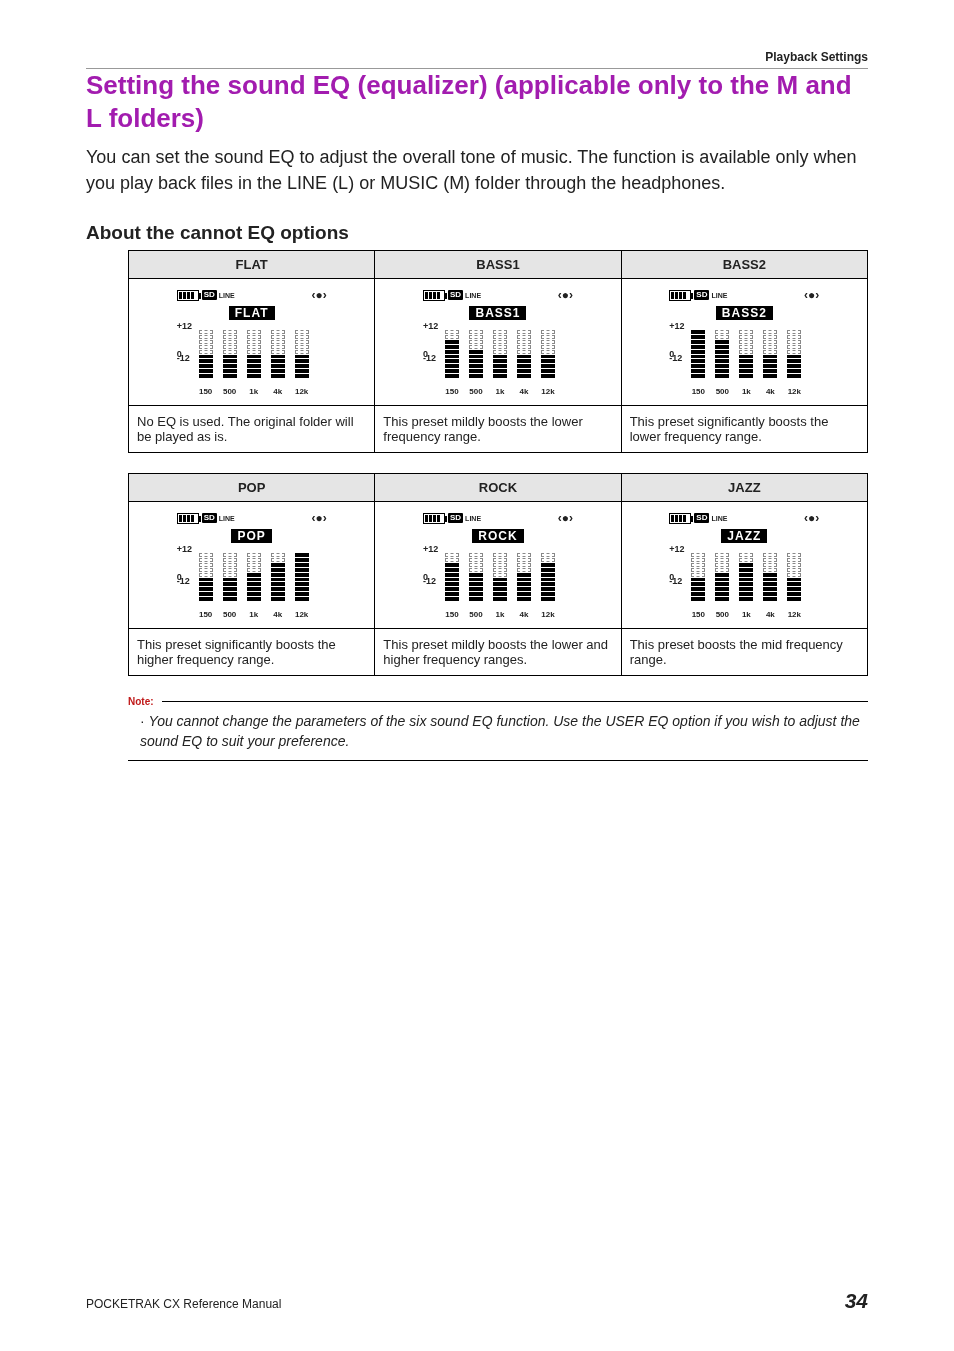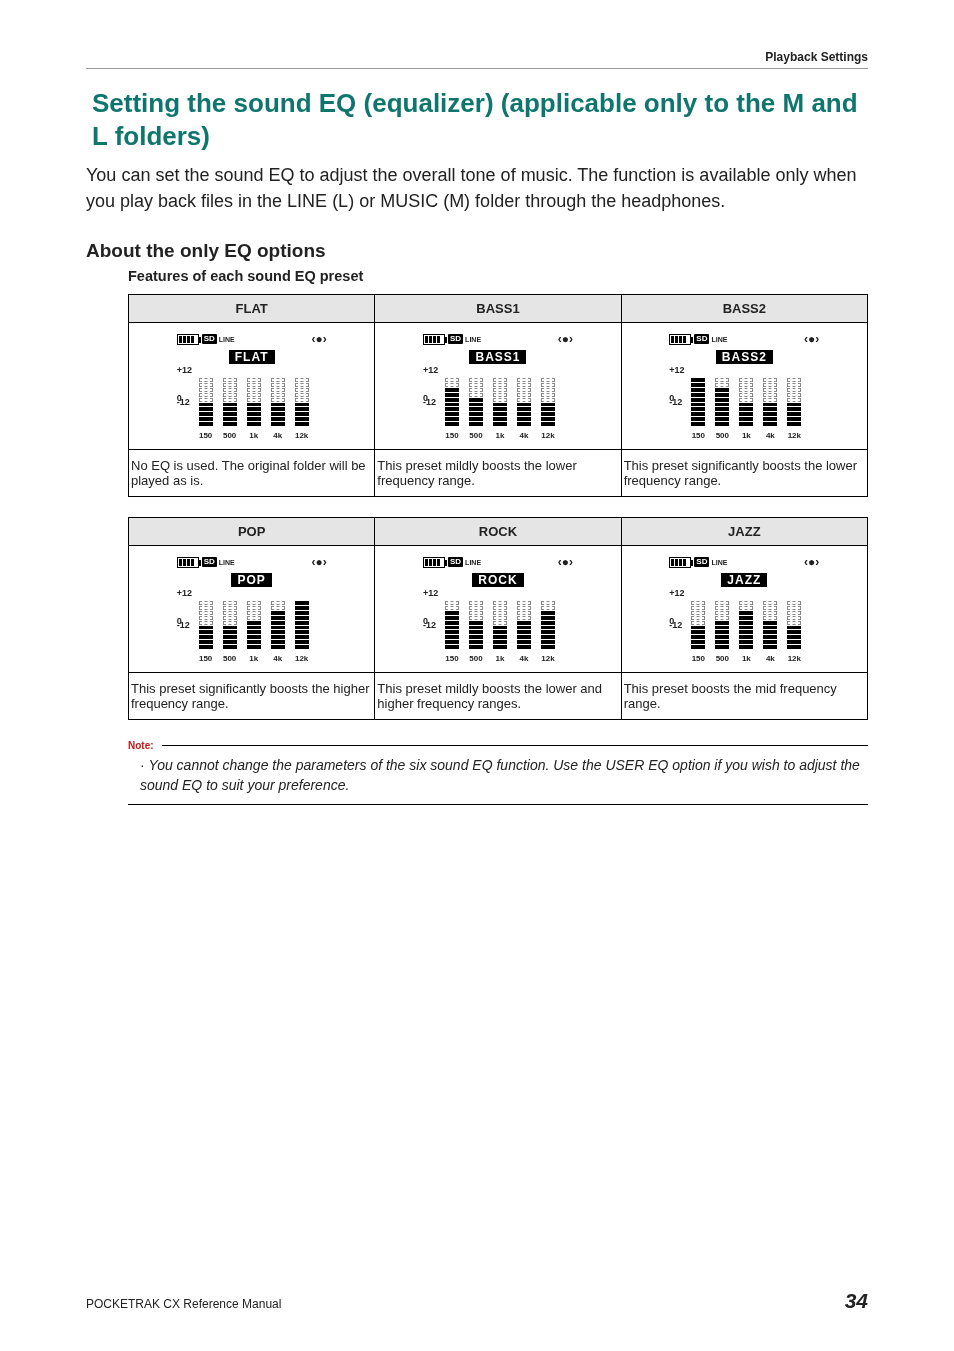--- a/index.html
+++ b/index.html
@@ -8,36 +8,34 @@
     background: #fff;
     color: #000;
     width: 954px;
     height: 1351px;
     position: relative;
     padding: 50px 86px 0 86px;
   }
   .header-area {
     border-bottom: 1px solid #999;
     padding-bottom: 4px;
-    margin-bottom: 18px;
   }
   .header-right {
     text-align: right;
     font-size: 12px;
     font-weight: bold;
     color: #222;
   }
   .section-title {
     font-family: "Trebuchet MS", "Segoe UI", Arial, sans-serif;
-    color: #0f766e;
+    color: #a21caf;
     font-size: 26px;
     font-weight: bold;
     line-height: 1.25;
     margin-bottom: 10px;
-    margin-left: 6px;
   }
   .intro {
     font-size: 18px;
     color: #222;
     line-height: 1.45;
     margin-bottom: 26px;
   }
   .subhead {
     font-family: "Trebuchet MS", "Segoe UI", Arial, sans-serif;
     font-size: 19px;
@@ -70,21 +68,21 @@
     border: 1px solid #000;
     background: #e5e5e5;
     font-size: 13px;
     font-weight: bold;
     padding: 6px 0;
     color: #222;
   }
   table.eq-table td {
     border: 1px solid #000;
     font-size: 13px;
-    padding: 8px 2px;
+    padding: 8px 8px;
     vertical-align: top;
     color: #222;
   }
   td.img-cell {
     text-align: center;
     padding: 14px 0 12px 0;
   }
   .note-head {
     color: #c01818;
     font-size: 10px;
@@ -184,21 +182,21 @@
     font-family: "Arial Black", Arial, sans-serif;
     font-size: 12px; font-weight: bold;
     letter-spacing: 1px;
     display: inline-block;
     padding: 0 6px;
     margin: 0 auto 3px auto;
   }
   .lcd-name-row { text-align:center; }
   .eq-chart {
     display: flex;
-    align-items: center;
+    align-items: flex-start;
     gap: 2px;
     height: 64px;
     position: relative;
     padding-left: 18px;
   }
   .ylab {
     position: absolute;
     left: 0;
     font-size: 9px;
     font-family: Arial, sans-serif;
@@ -229,24 +227,23 @@
 <body>
 
 <div class="header-area">
   <div class="header-right">Playback Settings</div>
 </div>
 
 <h1 class="section-title">Setting the sound EQ (equalizer) (applicable only to the M and L folders)</h1>
 
 <p class="intro">You can set the sound EQ to adjust the overall tone of music. The function is available only when you play back files in the LINE (L) or MUSIC (M) folder through the headphones.</p>
 
-<h2 class="subhead">About the only EQ options</h2>
+<h2 class="subhead">About the cannot EQ options</h2>
 
 <div class="indent-block">
-  <p class="features-label">Features of each sound EQ preset</p>
 
   <div id="tables-host">
       <table class="eq-table">
         <thead>
           <tr>
             <th>FLAT</th>
             <th>BASS1</th>
             <th>BASS2</th>
           </tr>
         </thead>

